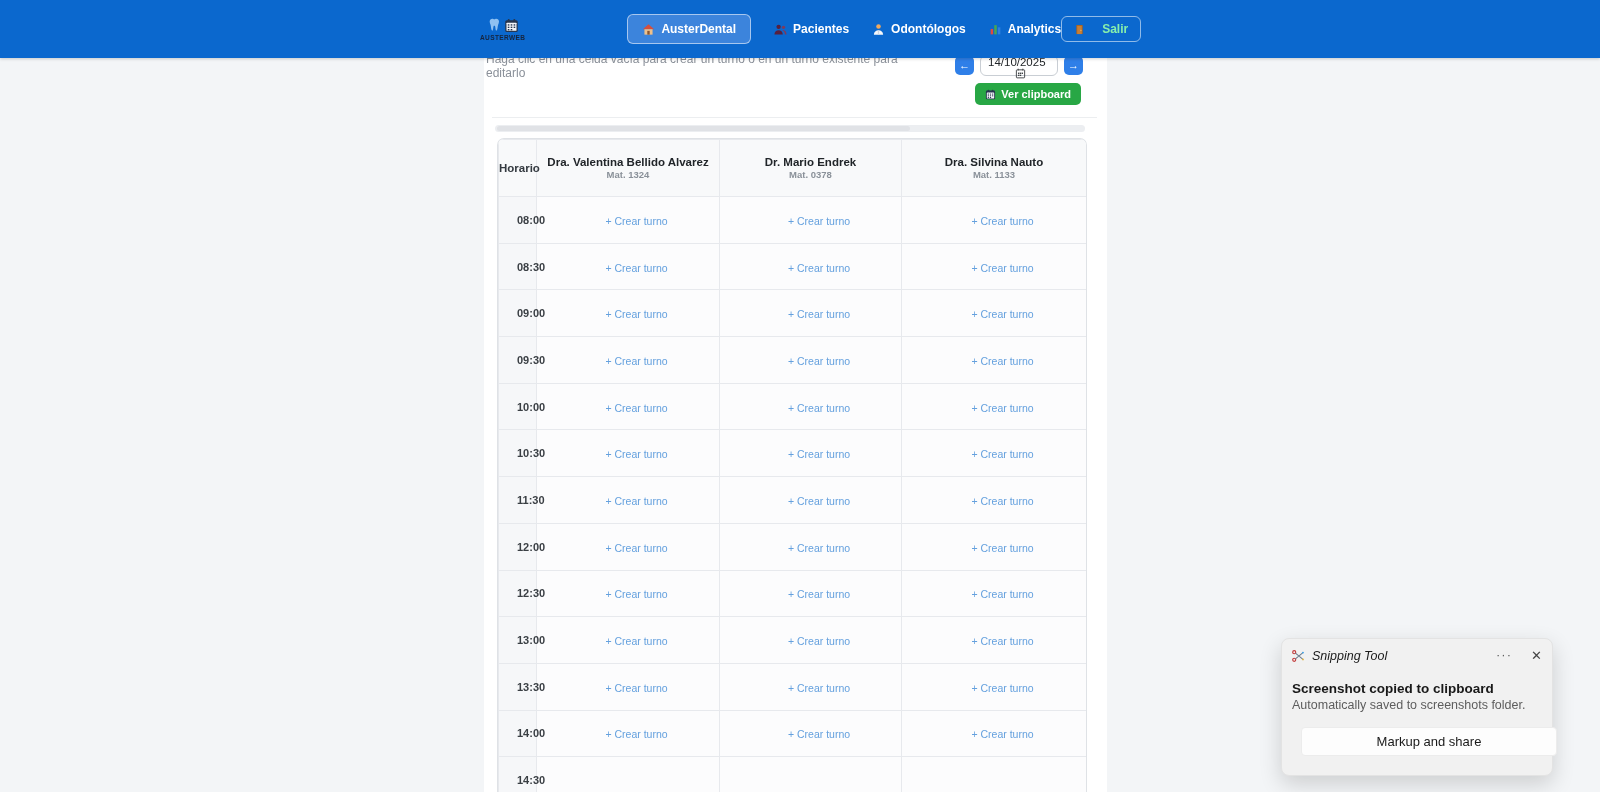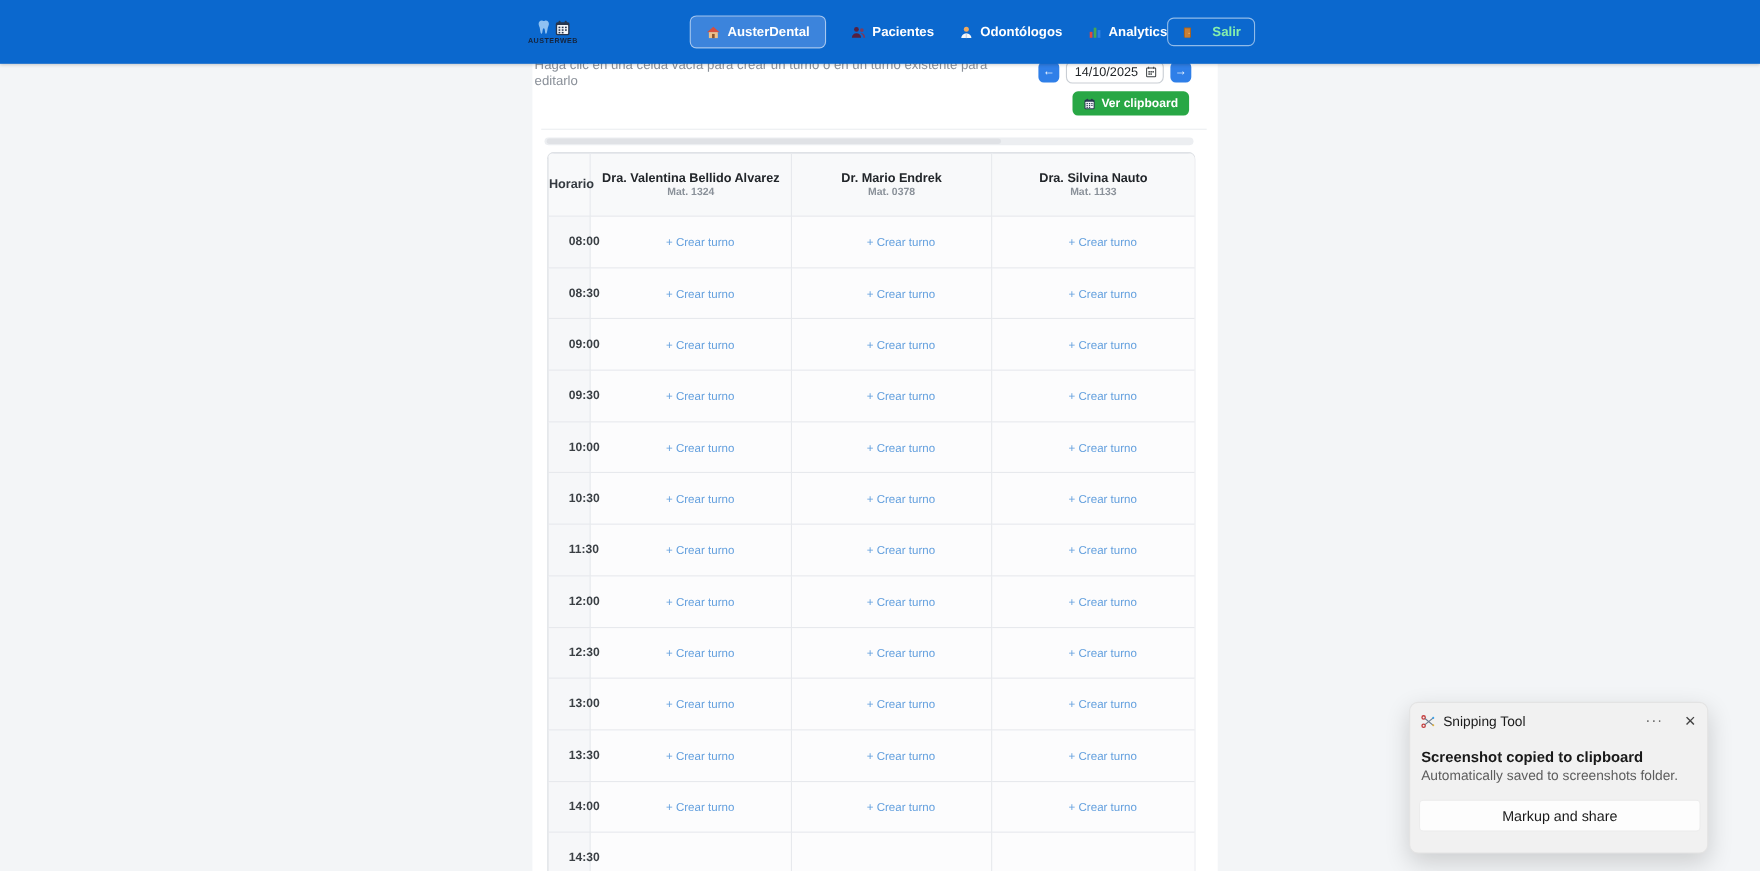--- a/index.html
+++ b/index.html
@@ -26,21 +26,21 @@
   .i13{width:13px;height:13px;} .i16{width:16px;height:16px;} .i15{width:15px;height:15px;}
   .i11{width:11px;height:11px;} .i14{width:14px;height:14px;}
 
   
   .card{position:absolute;left:484px;top:50px;width:623px;height:780px;background:#fff;}
   .instruction{position:absolute;left:2px;top:2px;width:420px;font-size:12px;color:#8a9099;line-height:14px;}
   .date-controls{position:absolute;right:24px;top:5px;display:flex;align-items:center;gap:6px;}
   .arrow-btn{width:19px;height:19px;background:#2f7fe8;color:#fff;border:none;border-radius:5px;
              font-size:11px;line-height:19px;text-align:center;padding:0;cursor:pointer;}
   .date-wrap{position:relative;display:flex;align-items:center;background:#fff;
-             border:1px solid #c9ced4;border-radius:6px;height:21px;padding:0 5px 0 7px;}
+             border:1px solid #c9ced4;border-radius:6px;height:21px;padding:0 5px 0 7px;flex-direction:column;}
   .date-input{border:none;outline:none;width:64px;font-size:11.5px;color:#212529;padding:0;background:transparent;}
   .btn-green{position:absolute;right:26px;top:33px;display:flex;align-items:center;gap:5px;
              background:#28a745;color:#fff;border:none;border-radius:5px;font-size:11px;font-weight:600;
              padding:5px 10px;cursor:pointer;}
   .card-divider{position:absolute;left:8px;right:10px;top:67px;border-top:1px solid #eceef0;}
   .hscrollbar{position:absolute;left:11px;top:75px;width:590px;height:7px;border-radius:4px;
               background:#eceef1;}
   .hscrollbar .thumb{position:absolute;left:2px;top:1px;height:5px;width:70%;border-radius:3px;background:#e0e2e6;}
 
   
@@ -53,27 +53,27 @@
   .dentist-name{font-size:11.5px;font-weight:700;color:#212529;line-height:12px;}
   .dentist-mat{font-size:9.5px;color:#8a9199;line-height:11px;margin-top:1px;}
   tbody td{height:46.7px;text-align:center;vertical-align:middle;}
   td.time-cell{background:#f6f7f9;font-size:11px;font-weight:700;color:#3a3f44;}
   td.slot-cell{background:#fcfcfd;cursor:pointer;}
   .crear-link{font-size:10.5px;color:#64a0de;cursor:pointer;}
 
   
   .toast{position:absolute;left:1281px;top:638px;width:272px;height:138px;background:#f1f1f1;
          border:1px solid #e3e3e3;border-radius:8px;box-shadow:0 8px 22px rgba(0,0,0,.16);z-index:20;}
-  .toast-head{position:absolute;left:9px;top:10px;display:flex;align-items:center;gap:7px;}
+  .toast-head{position:absolute;left:9px;top:10px;display:flex;align-items:center;gap:7px;font-style:italic;}
   .toast-app{font-size:12.5px;color:#1b1b1b;}
   .toast-more{position:absolute;right:40px;top:8px;font-size:13px;color:#5f5f5f;letter-spacing:1px;cursor:pointer;}
   .toast-close{position:absolute;right:10px;top:9px;font-size:13px;color:#444;cursor:pointer;}
   .toast-title{position:absolute;left:10px;top:42px;font-size:13.5px;font-weight:700;color:#191919;}
   .toast-sub{position:absolute;left:10px;top:59px;font-size:12.5px;color:#5d5d5d;}
-  .toast-btn{position:absolute;left:8px;top:88px;width:256px;height:29px;background:#fdfdfd;
+  .toast-btn{position:absolute;left:19px;top:88px;width:256px;height:29px;background:#fdfdfd;
              border:1px solid #ececec;border-radius:4px;font-size:13px;color:#191919;cursor:pointer;}
 </style>
 </head>
 <body>
 
 <div id="stage">
 
   <div class="navbar">
     <div class="nav-inner">
       <div class="logo">

